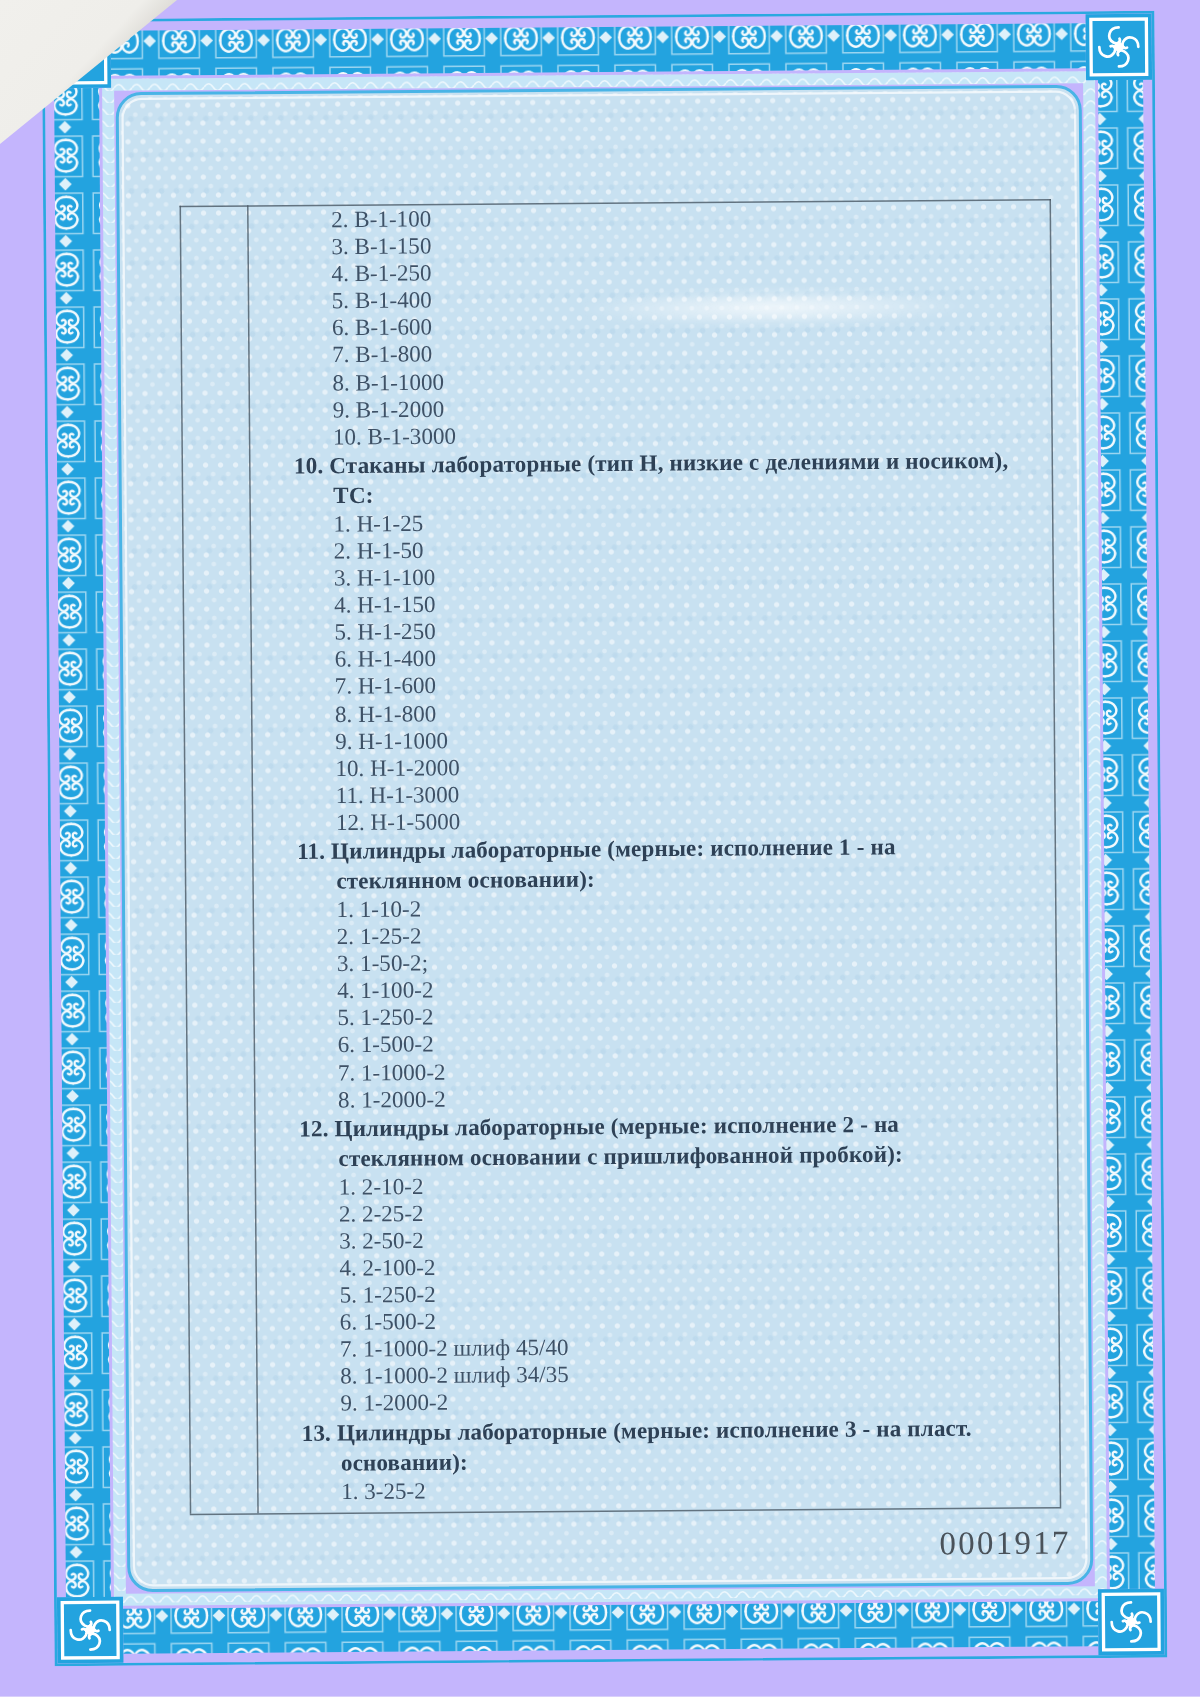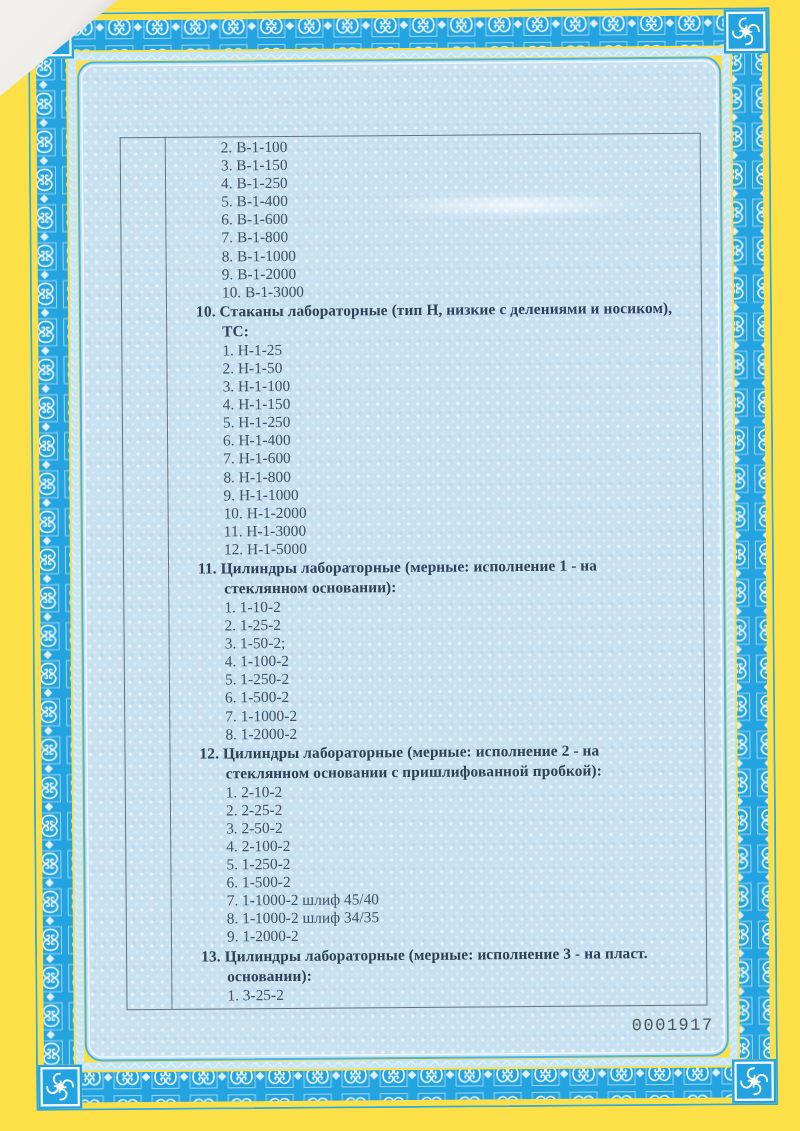--- a/index.html
+++ b/index.html
@@ -2,21 +2,21 @@
 <html lang="ru"><head>
 <meta charset="utf-8">
 <style>
   html,body{margin:0;padding:0;}
   body{
     width:800px;height:1131px;
     background:#fbfbf8;
     font-family:"Liberation Serif","DejaVu Serif",serif;
     position:relative;overflow:hidden;
   }
-  .page{position:absolute;inset:0;width:800px;height:1131px;background:#fde047;}
+  .page{position:absolute;inset:0;width:800px;height:1131px;background:#c4b5fd;}
 
   
   .sheet{
     position:absolute;left:32px;top:10px;width:742px;height:1098px;
     transform:rotate(-0.45deg);transform-origin:50% 50%;
   }
   .frame-svg{position:absolute;left:0;top:0;}
 
   
   .content-texture{
@@ -50,22 +50,22 @@
     color:#3e5166;font-size:15.4px;
   }
   .doc .line{white-space:nowrap;}
   .doc .heading{font-weight:bold;color:#2e4156;line-height:20px;letter-spacing:0.1px;}
   .doc .heading.cont{padding-left:26px;}
   .doc .item{line-height:18.1px;padding-left:26px;}
 
   
   .serial{
     position:absolute;top:1008px;right:64px;
-    font-family:Liberation Mono, monospace;
-    font-size:17px;color:#4a525a;letter-spacing:1.5px;
+    font-family:Liberation Serif, serif;
+    font-size:22px;color:#4a525a;letter-spacing:1.5px;
   }
 
   
   .fold{
     position:absolute;left:0;top:0;width:118px;height:96px;z-index:10;
     clip-path:polygon(0 0,118px 0,0 96px);
     background:linear-gradient(133deg,
       #f1f0ec 0%,#efeeea 46%,#dddbd6 58%,#8a8884 70%,
       #575551 78%,#8f8d89 85%,#cfcdc8 92%,rgba(255,255,255,0) 100%);
   }

